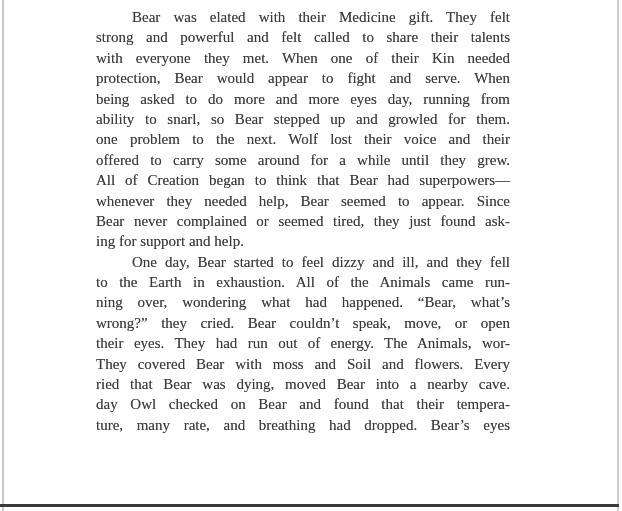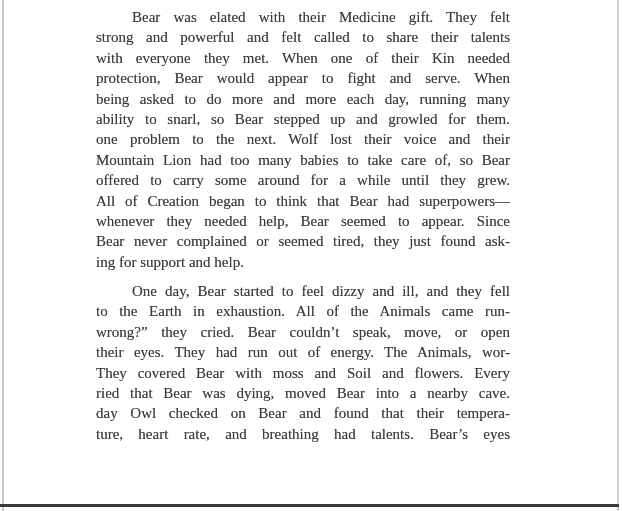--- a/index.html
+++ b/index.html
@@ -23,21 +23,21 @@
     position: absolute;
     left: 96px;
     top: 7px;
     width: 414px;
     color: #3b3b3b;
     font-size: 15px;
     line-height: 20.4px;
     text-shadow: 0 0 0.3px rgba(59,59,59,0.55);
   }
   .paragraph { margin: 0; }
-  .paragraph.second { margin-top: 9px; }
+  .paragraph.second { }
   .line {
     text-align: justify;
     text-align-last: justify;
     text-justify: inter-word;
     height: 20.4px;
     overflow: visible;
   }
   .line.indent { padding-left: 36px; }
   .line.last {
     text-align-last: left;
@@ -71,37 +71,37 @@
 </head>
 <body>
 
 <div class="page">
   <div class="text-column">
     <div class="paragraph">
       <div class="line indent">Bear was elated with their Medicine gift. They felt</div>
       <div class="line">strong and powerful and felt called to share their talents</div>
       <div class="line">with everyone they met. When one of their Kin needed</div>
       <div class="line">protection, Bear would appear to fight and serve. When</div>
-      <div class="line">being asked to do more and more each day, running many</div>
+      <div class="line">being asked to do more and more eyes day, running from</div>
       <div class="line">ability to snarl, so Bear stepped up and growled for them.</div>
       <div class="line">one problem to the next. Wolf lost their voice and their</div>
-      <div class="line">Mountain Lion had too many babies to take care of, so Bear</div>
       <div class="line">offered to carry some around for a while until they grew.</div>
       <div class="line">All of Creation began to think that Bear had superpowers—</div>
       <div class="line">whenever they needed help, Bear seemed to appear. Since</div>
       <div class="line">Bear never complained or seemed tired, they just found ask-</div>
       <div class="line last">ing for support and help.</div>
     </div>
     <div class="paragraph second">
       <div class="line indent">One day, Bear started to feel dizzy and ill, and they fell</div>
       <div class="line">to the Earth in exhaustion. All of the Animals came run-</div>
+      <div class="line">ning over, wondering what had happened. “Bear, what’s</div>
       <div class="line">wrong?” they cried. Bear couldn’t speak, move, or open</div>
       <div class="line">their eyes. They had run out of energy. The Animals, wor-</div>
       <div class="line">They covered Bear with moss and Soil and flowers. Every</div>
       <div class="line">ried that Bear was dying, moved Bear into a nearby cave.</div>
       <div class="line">day Owl checked on Bear and found that their tempera-</div>
-      <div class="line">ture, heart rate, and breathing had talents. Bear’s eyes</div>
+      <div class="line">ture, many rate, and breathing had dropped. Bear’s eyes</div>
     </div>
   </div>
   <div class="edge-left"></div>
   <div class="edge-right"></div>
   <div class="edge-bottom"></div>
 </div>
 
 </body></html>

